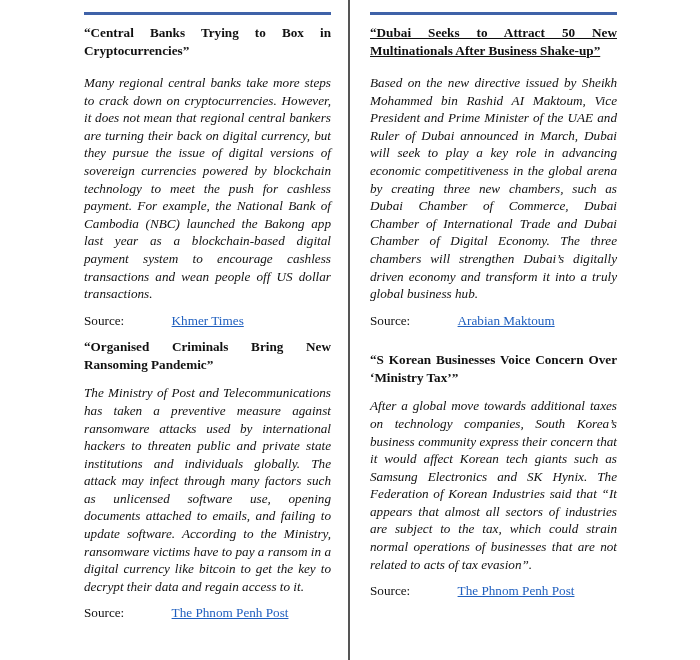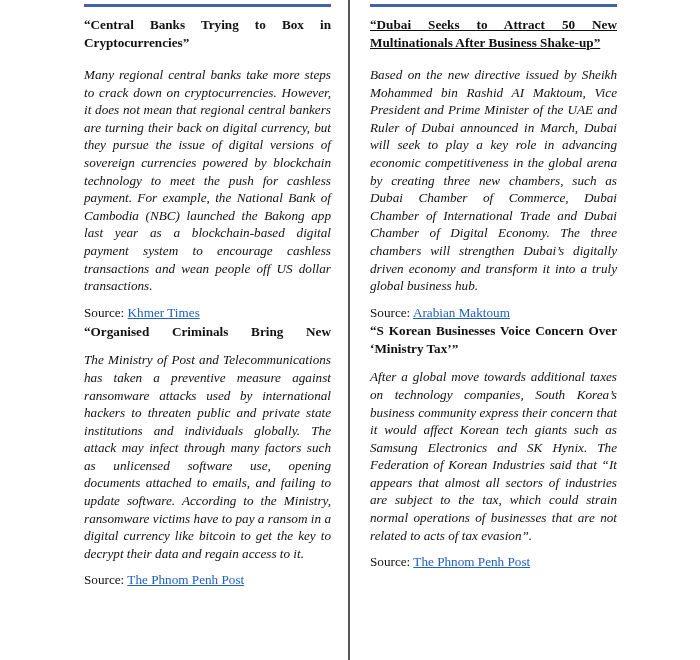--- a/index.html
+++ b/index.html
@@ -1,41 +1,41 @@
 <!DOCTYPE html>
 <html><head>
   <meta charset="utf-8">
   <style>
     html, body { margin: 0; padding: 0; }
     body {
       width: 700px; height: 660px; background: #ffffff; position: relative; overflow: hidden;
       font-family: "Liberation Serif", serif; color: #111111;
     }
     .col {
-      position: absolute; top: 4px; width: 247px;
+      position: absolute; top: 12px; width: 247px;
     }
     .col.left { left: 84px; }
     .col.right { left: 370px; }
     .topbar { height: 3px; background: #3f62a8; width: 100%; }
     .divider {
       position: absolute; left: 348px; top: 0; width: 2px; height: 660px; background: #555555;
     }
     .article { margin: 0; }
     .headline {
       font-weight: bold; font-size: 13.2px; line-height: 18px; text-align: justify;
       text-align-last: left; margin: 8px 0 0 0;
     }
     .headline .line1 { text-align: justify; text-align-last: justify; display: block; }
     .body {
       font-size: 13.2px; line-height: 17.6px; text-align: justify; margin: 10px 0 0 0; font-style: italic;
     }
     .source {
       font-size: 13.2px; line-height: 17.6px; margin: 9px 0 0 0;
     }
-    .source a { color: #1f5fbf; text-decoration: underline; }
+    .source a { color: #1f5fbf; text-decoration: underline; margin-left: 44px; }
   </style>
 </head>
 <body>
 
 <div class="divider"></div>
 
 <div class="col left">
   <div class="topbar"></div>
 
   <div class="article">
@@ -44,22 +44,23 @@
       <span>Cryptocurrencies”</span>
     </div>
     <p class="body" style="margin-top:14px;">Many regional central banks take more steps to crack down on cryptocurrencies. However, it does not mean that regional central bankers are turning their back on digital currency, but they pursue the issue of digital versions of sovereign currencies powered by blockchain technology to meet the push for cashless payment. For example, the National Bank of Cambodia (NBC) launched the Bakong app last year as a blockchain-based digital payment system to encourage cashless transactions and wean people off US dollar transactions.</p>
     <p class="source">
       <span>Source:</span>
       <a href="#">Khmer Times</a>
     </p>
   </div>
 
   <div class="article">
-    <div class="headline" style="margin-top:2px;">
+    <div class="headline" style="margin-top:9px;">
       <span class="line1">“Organised Criminals Bring New</span>
+      <span>Ransoming Pandemic”</span>
     </div>
     <p class="body">The Ministry of Post and Telecommunications has taken a preventive measure against ransomware attacks used by international hackers to threaten public and private state institutions and individuals globally. The attack may infect through many factors such as unlicensed software use, opening documents attached to emails, and failing to update software. According to the Ministry, ransomware victims have to pay a ransom in a digital currency like bitcoin to get the key to decrypt their data and regain access to it.</p>
     <p class="source">
       <span>Source:</span>
       <a href="#">The Phnom Penh Post</a>
     </p>
   </div>
 </div>
 
 <div class="col right">
@@ -71,21 +72,21 @@
       <span>Multinationals After Business Shake-up”</span>
     </div>
     <p class="body" style="margin-top:14px;">Based on the new directive issued by Sheikh Mohammed bin Rashid AI Maktoum, Vice President and Prime Minister of the UAE and Ruler of Dubai announced in March, Dubai will seek to play a key role in advancing economic competitiveness in the global arena by creating three new chambers, such as Dubai Chamber of Commerce, Dubai Chamber of International Trade and Dubai Chamber of Digital Economy. The three chambers will strengthen Dubai’s digitally driven economy and transform it into a truly global business hub.</p>
     <p class="source">
       <span>Source:</span>
       <a href="#">Arabian Maktoum</a>
     </p>
   </div>
 
   <div class="article">
-    <div class="headline" style="margin-top:1px;">
+    <div class="headline" style="margin-top:22px;">
       <span class="line1">“S Korean Businesses Voice Concern Over</span>
       <span>‘Ministry Tax’”</span>
     </div>
     <p class="body">After a global move towards additional taxes on technology companies, South Korea’s business community express their concern that it would affect Korean tech giants such as Samsung Electronics and SK Hynix. The Federation of Korean Industries said that “It appears that almost all sectors of industries are subject to the tax, which could strain normal operations of businesses that are not related to acts of tax evasion”.</p>
     <p class="source">
       <span>Source:</span>
       <a href="#">The Phnom Penh Post</a>
     </p>
   </div>
 </div>

